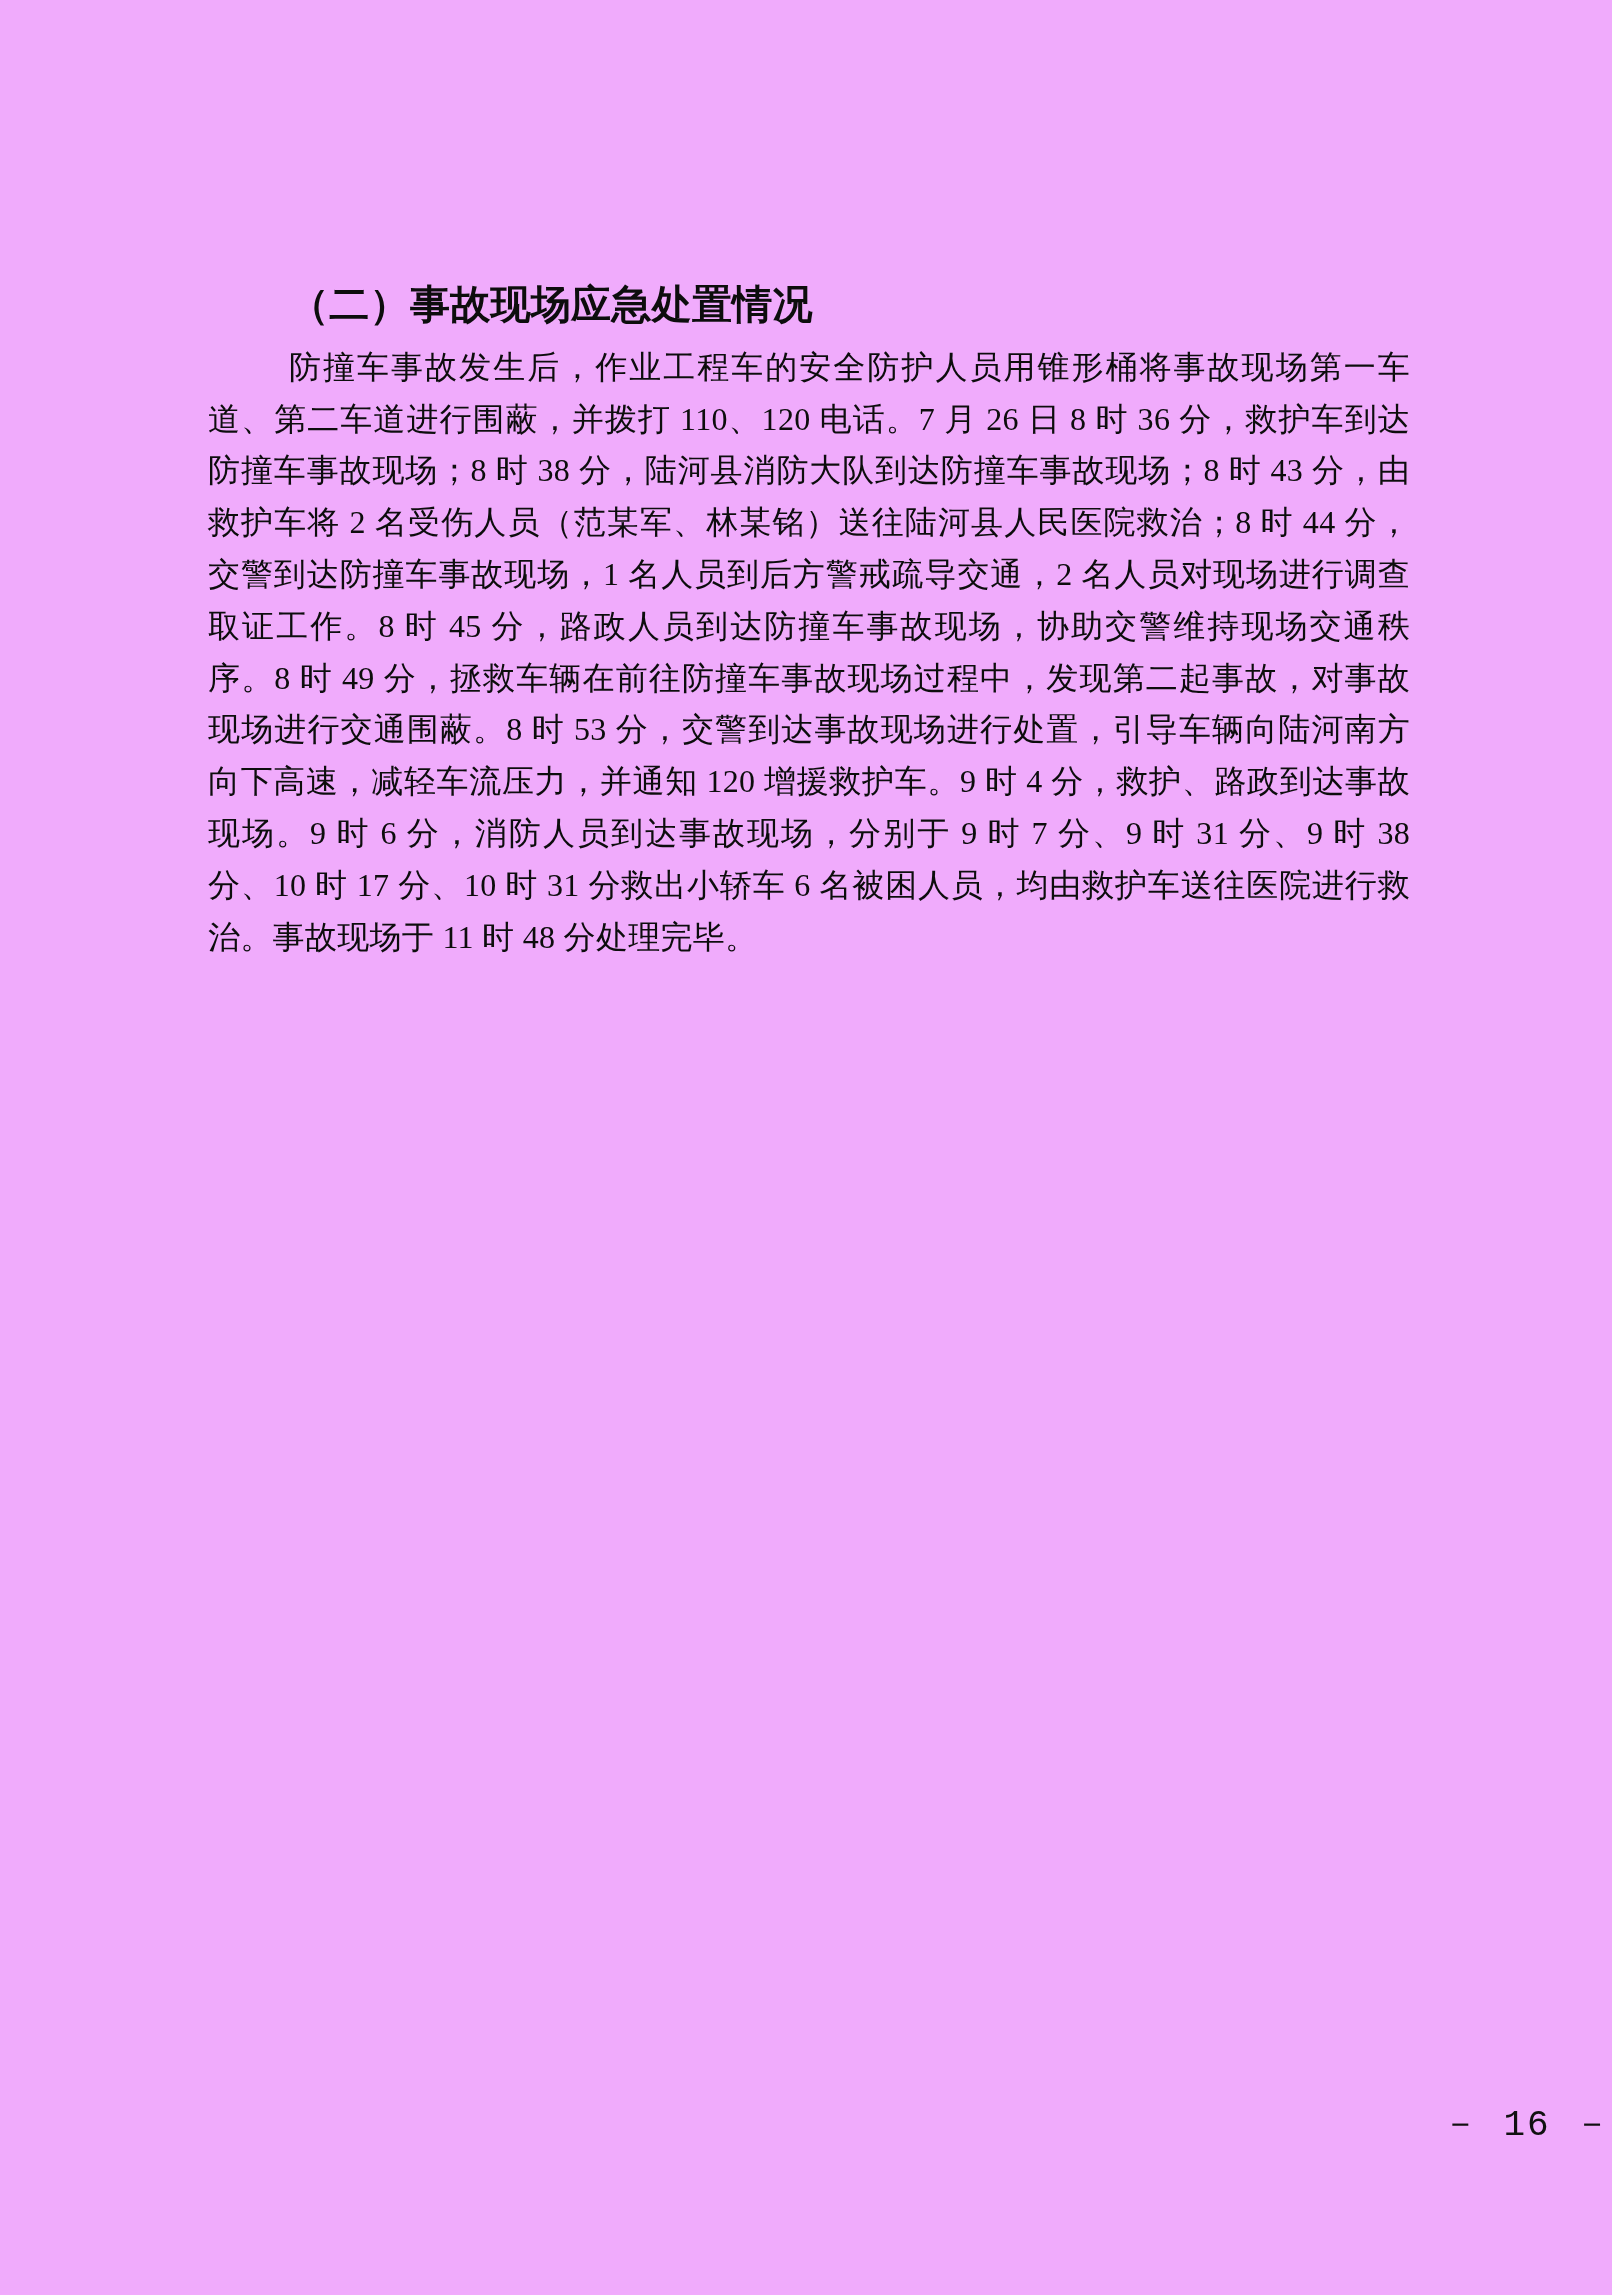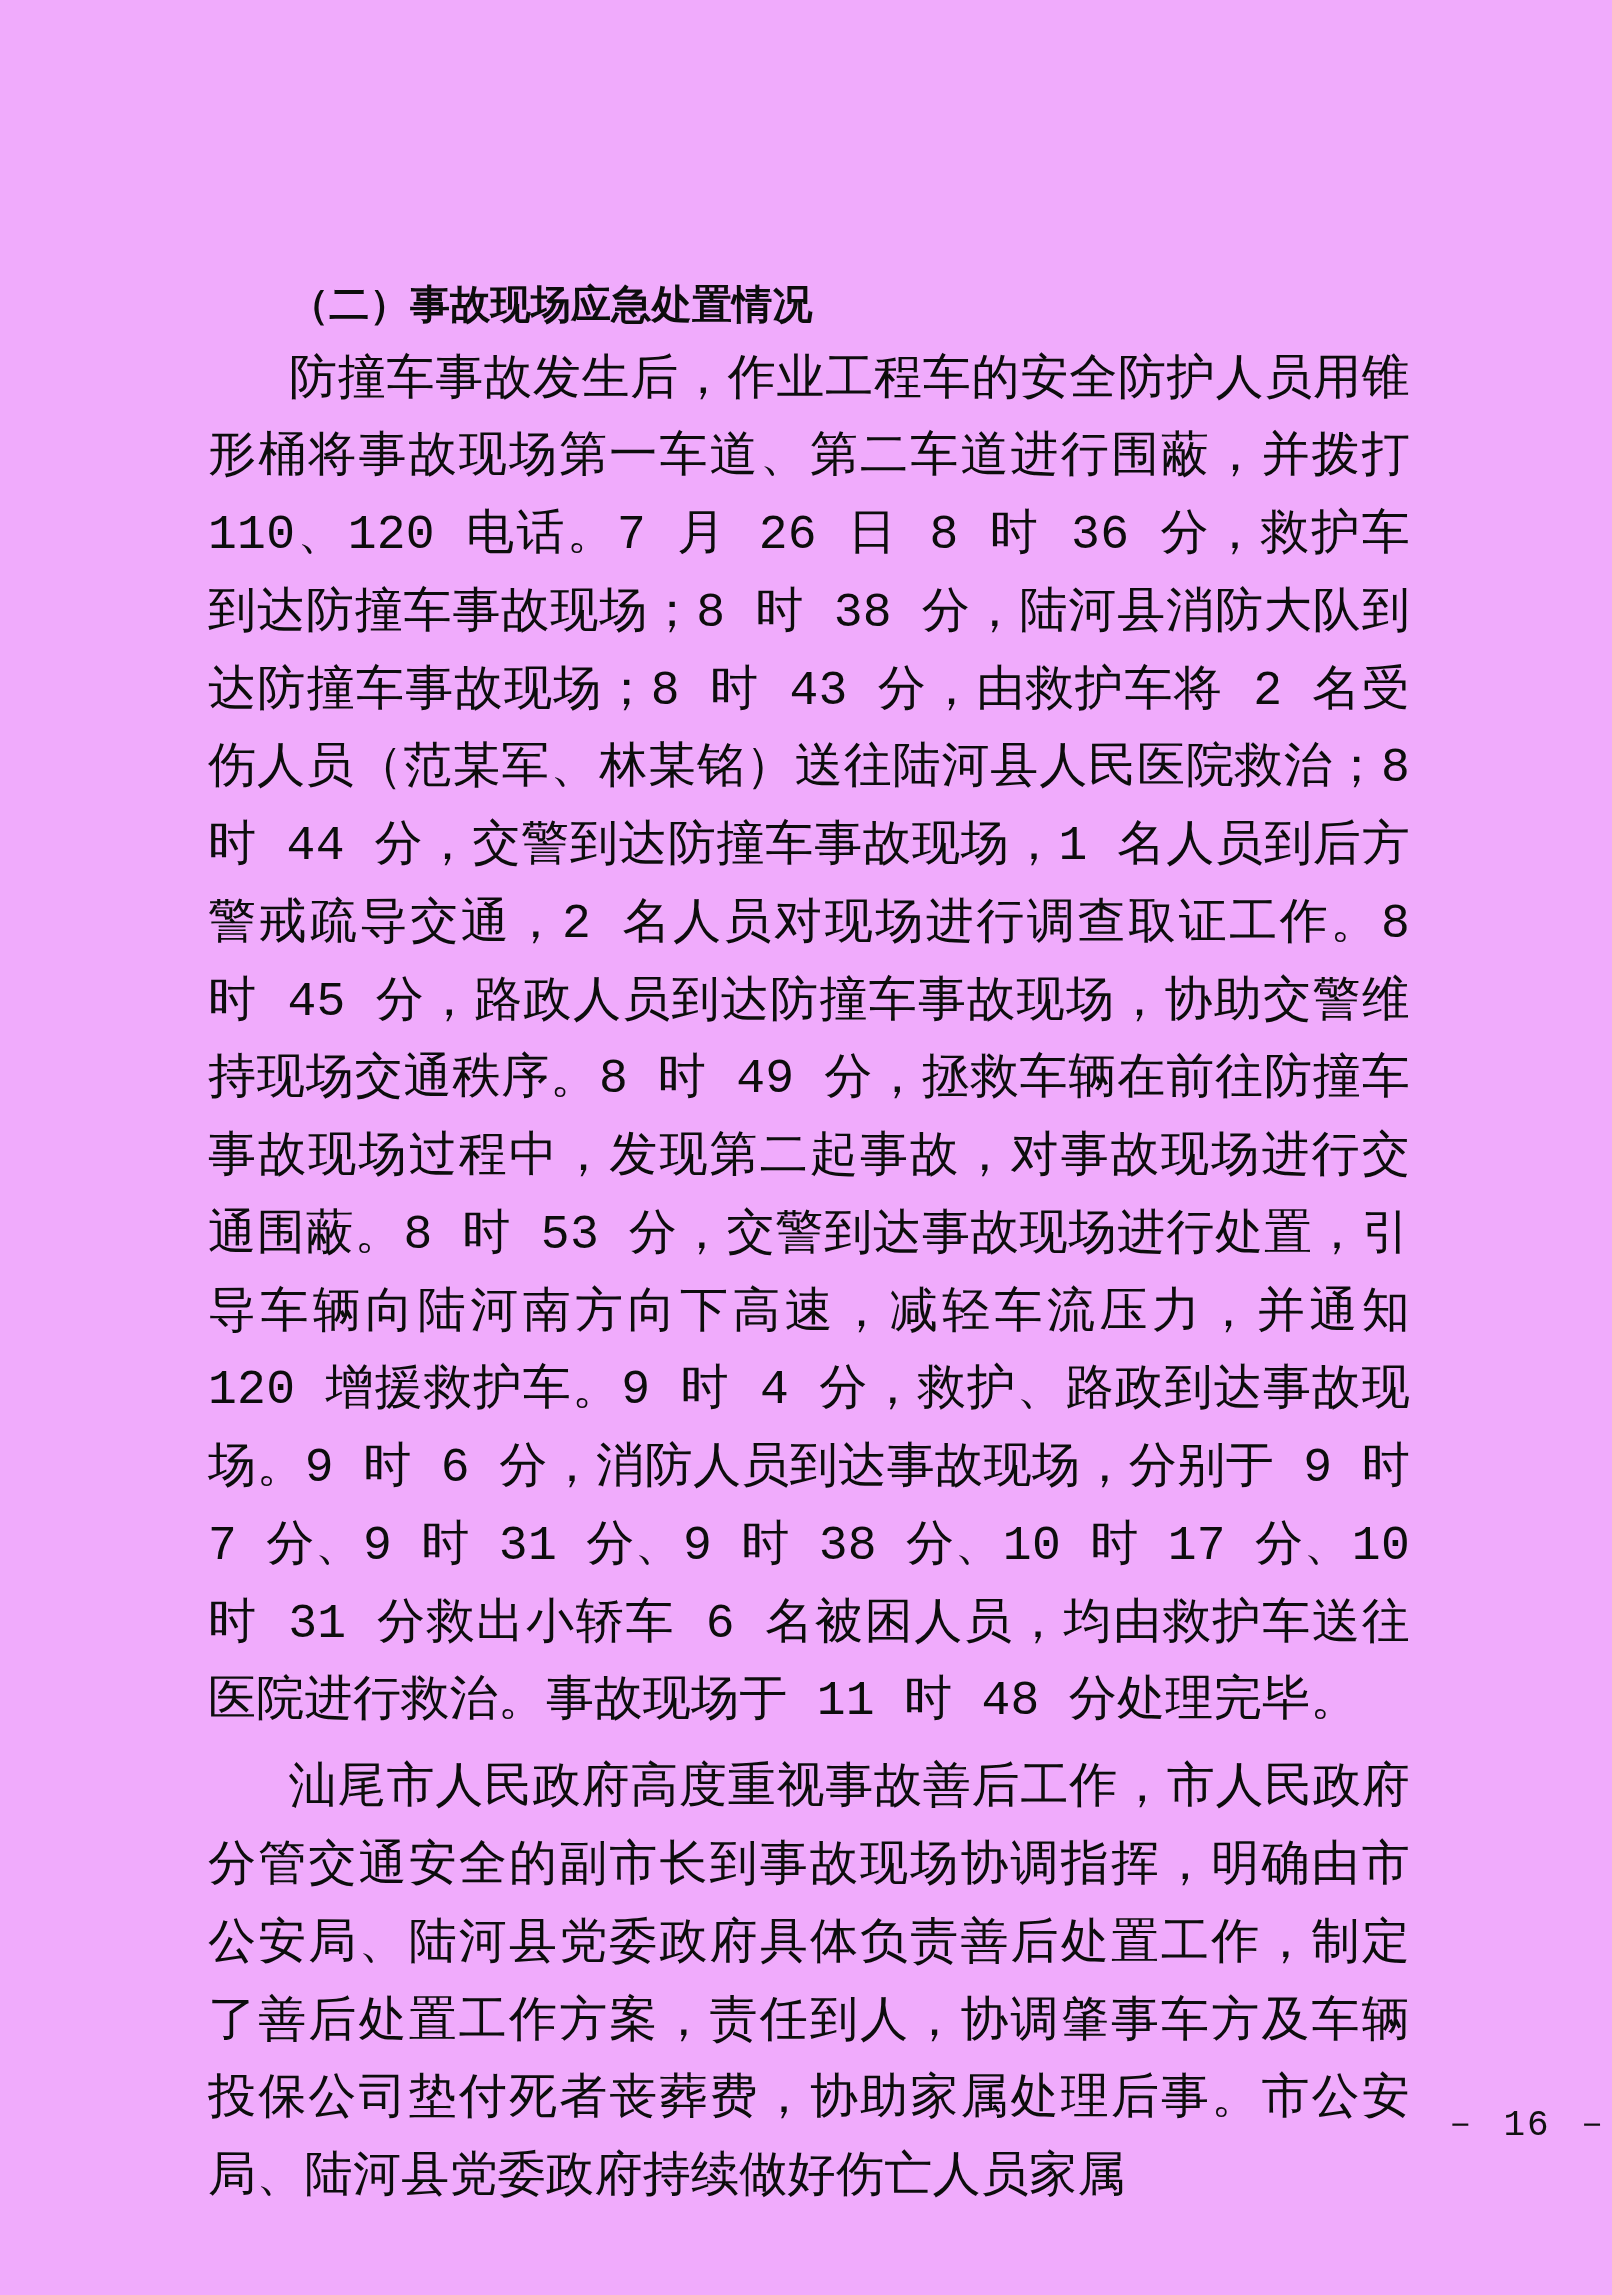--- a/index.html
+++ b/index.html
@@ -15,22 +15,22 @@
     box-sizing: border-box;
     overflow: hidden;
   }
   .content {
     position: absolute;
     left: 208px;
     top: 273px;
     width: 1202px;
   }
   .para {
-    font-family: Liberation Mono, monospace;
-    font-size: 48px;
+    font-family: Liberation Serif, serif;
+    font-size: 32px;
     line-height: 1.62;
     color: #0d0d0d;
     text-align: justify;
     text-justify: inter-ideograph;
     margin: 0 0 2.6px 0;
     letter-spacing: 0.3px;
   }
   .indent {
     text-indent: 81px;
   }
@@ -67,21 +67,20 @@
 <div class="page">
   <div class="content">
 
     <div class="heading">（二）事故现场应急处置情况</div>
 
     <div class="para indent">防撞车事故发生后，作业工程车的安全防护人员用锥形桶将事故现场第一车道、第二车道进行围蔽，并拨打 110、120 电话。7 月 26 日 8 时 36 分，救护车到达防撞车事故现场；8 时 38 分，陆河县消防大队到达防撞车事故现场；8 时 43 分，由救护车将 2 名受伤人员（范某军、林某铭）送往陆河县人民医院救治；8 时 44 分，交警到达防撞车事故现场，1 名人员到后方警戒疏导交通，2 名人员对现场进行调查取证工作。8 时 45 分，路政人员到达防撞车事故现场，协助交警维持现场交通秩序。8 时 49 分，拯救车辆在前往防撞车事故现场过程中，发现第二起事故，对事故现场进行交通围蔽。8 时 53 分，交警到达事故现场进行处置，引导车辆向陆河南方向下高速，减轻车流压力，并通知 120 增援救护车。9 时 4 分，救护、路政到达事故现场。9 时 6 分，消防人员到达事故现场，分别于 9 时 7 分、9 时 31 分、9 时 38 分、10 时 17 分、10 时 31 分救出小轿车 6 名被困人员，均由救护车送往医院进行救治。事故现场于 11 时 48 分处理完毕。</div>
 
     <div class="spacer-sm"></div>
 
 
-    <div class="para indent">汕尾市人民政府高度重视事故善后工作，市人民政府分管交通安全的副市长到事故现场协调指挥，明确由市公安局、陆河县党委政府具体负责善后处置工作，制定了善后处置工作方案，责任到人，协调肇事车方及车辆投保公司垫付死者丧葬费，协助家属处理后事。市公安局、陆河县党委政府持续做好伤亡人员家属</div>
 
   </div>
 
   <div class="footer">
     <span class="footer-inner">－ 16 －</span>
   </div>
 </div>
 
 
 </body></html>

